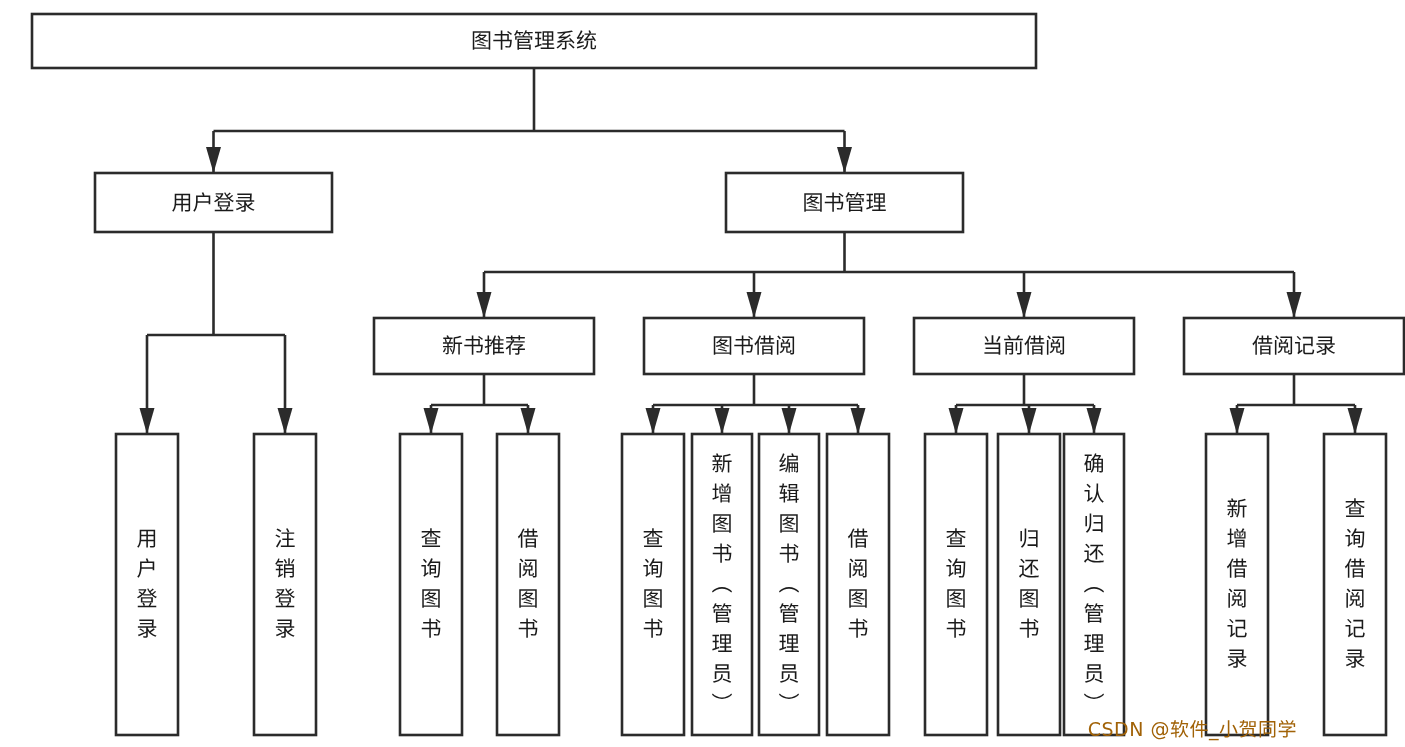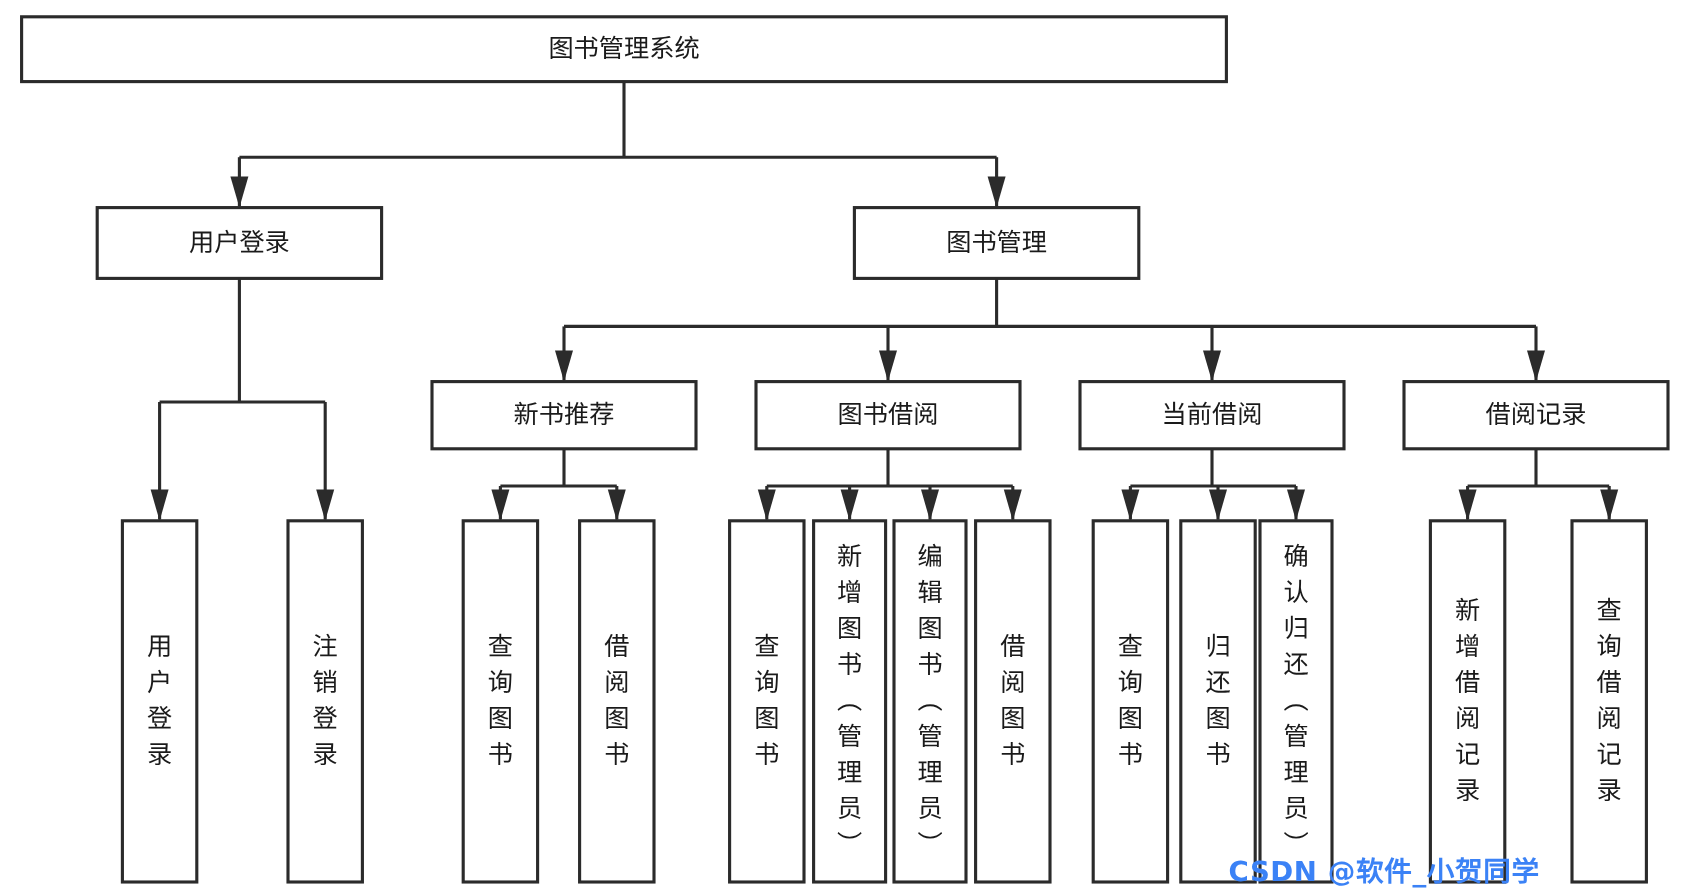--- a/index.html
+++ b/index.html
@@ -12,20 +12,21 @@
     width: 1405px;
     height: 747px;
     overflow: hidden;
     font-family: "DejaVu Sans", "Liberation Sans", sans-serif;
   }
   #diagram-root {
     position: relative;
     width: 1293px;
     height: 747px;
     background: #ffffff;
+    margin-left: 14px;
   }
   svg#diagram-svg {
     position: absolute;
     top: 0;
     left: 0;
     width: 1405px;
     height: 747px;
     display: block;
   }
   .node-rect {
@@ -53,27 +54,26 @@
   .node-label-v {
     fill: #1a1a1a;
     font-family: "DejaVu Sans", "Liberation Sans", sans-serif;
     font-size: 21px;
     text-anchor: middle;
   }
   .watermark-text {
     position: absolute;
     right: 10px;
     bottom: 6px;
-    color: #3b82f6;
-    font-size: 23px;
+    color: #a16207;
+    font-size: 19px;
     font-family: "DejaVu Sans", "Liberation Sans", sans-serif;
     white-space: nowrap;
     letter-spacing: 0.5px;
     user-select: none;
-    font-weight: bold;
   }
 </style>
 </head>
 <body>
 
 <div id="diagram-root">
   <svg id="diagram-svg" viewBox="0 0 1405 747" xmlns="http://www.w3.org/2000/svg">
     <g id="connectors-layer">
         <line x1="520" y1="68" x2="520" y2="131" class="connector-line"></line>
         <line x1="199.5" y1="131" x2="830.5" y2="131" class="connector-line"></line>

